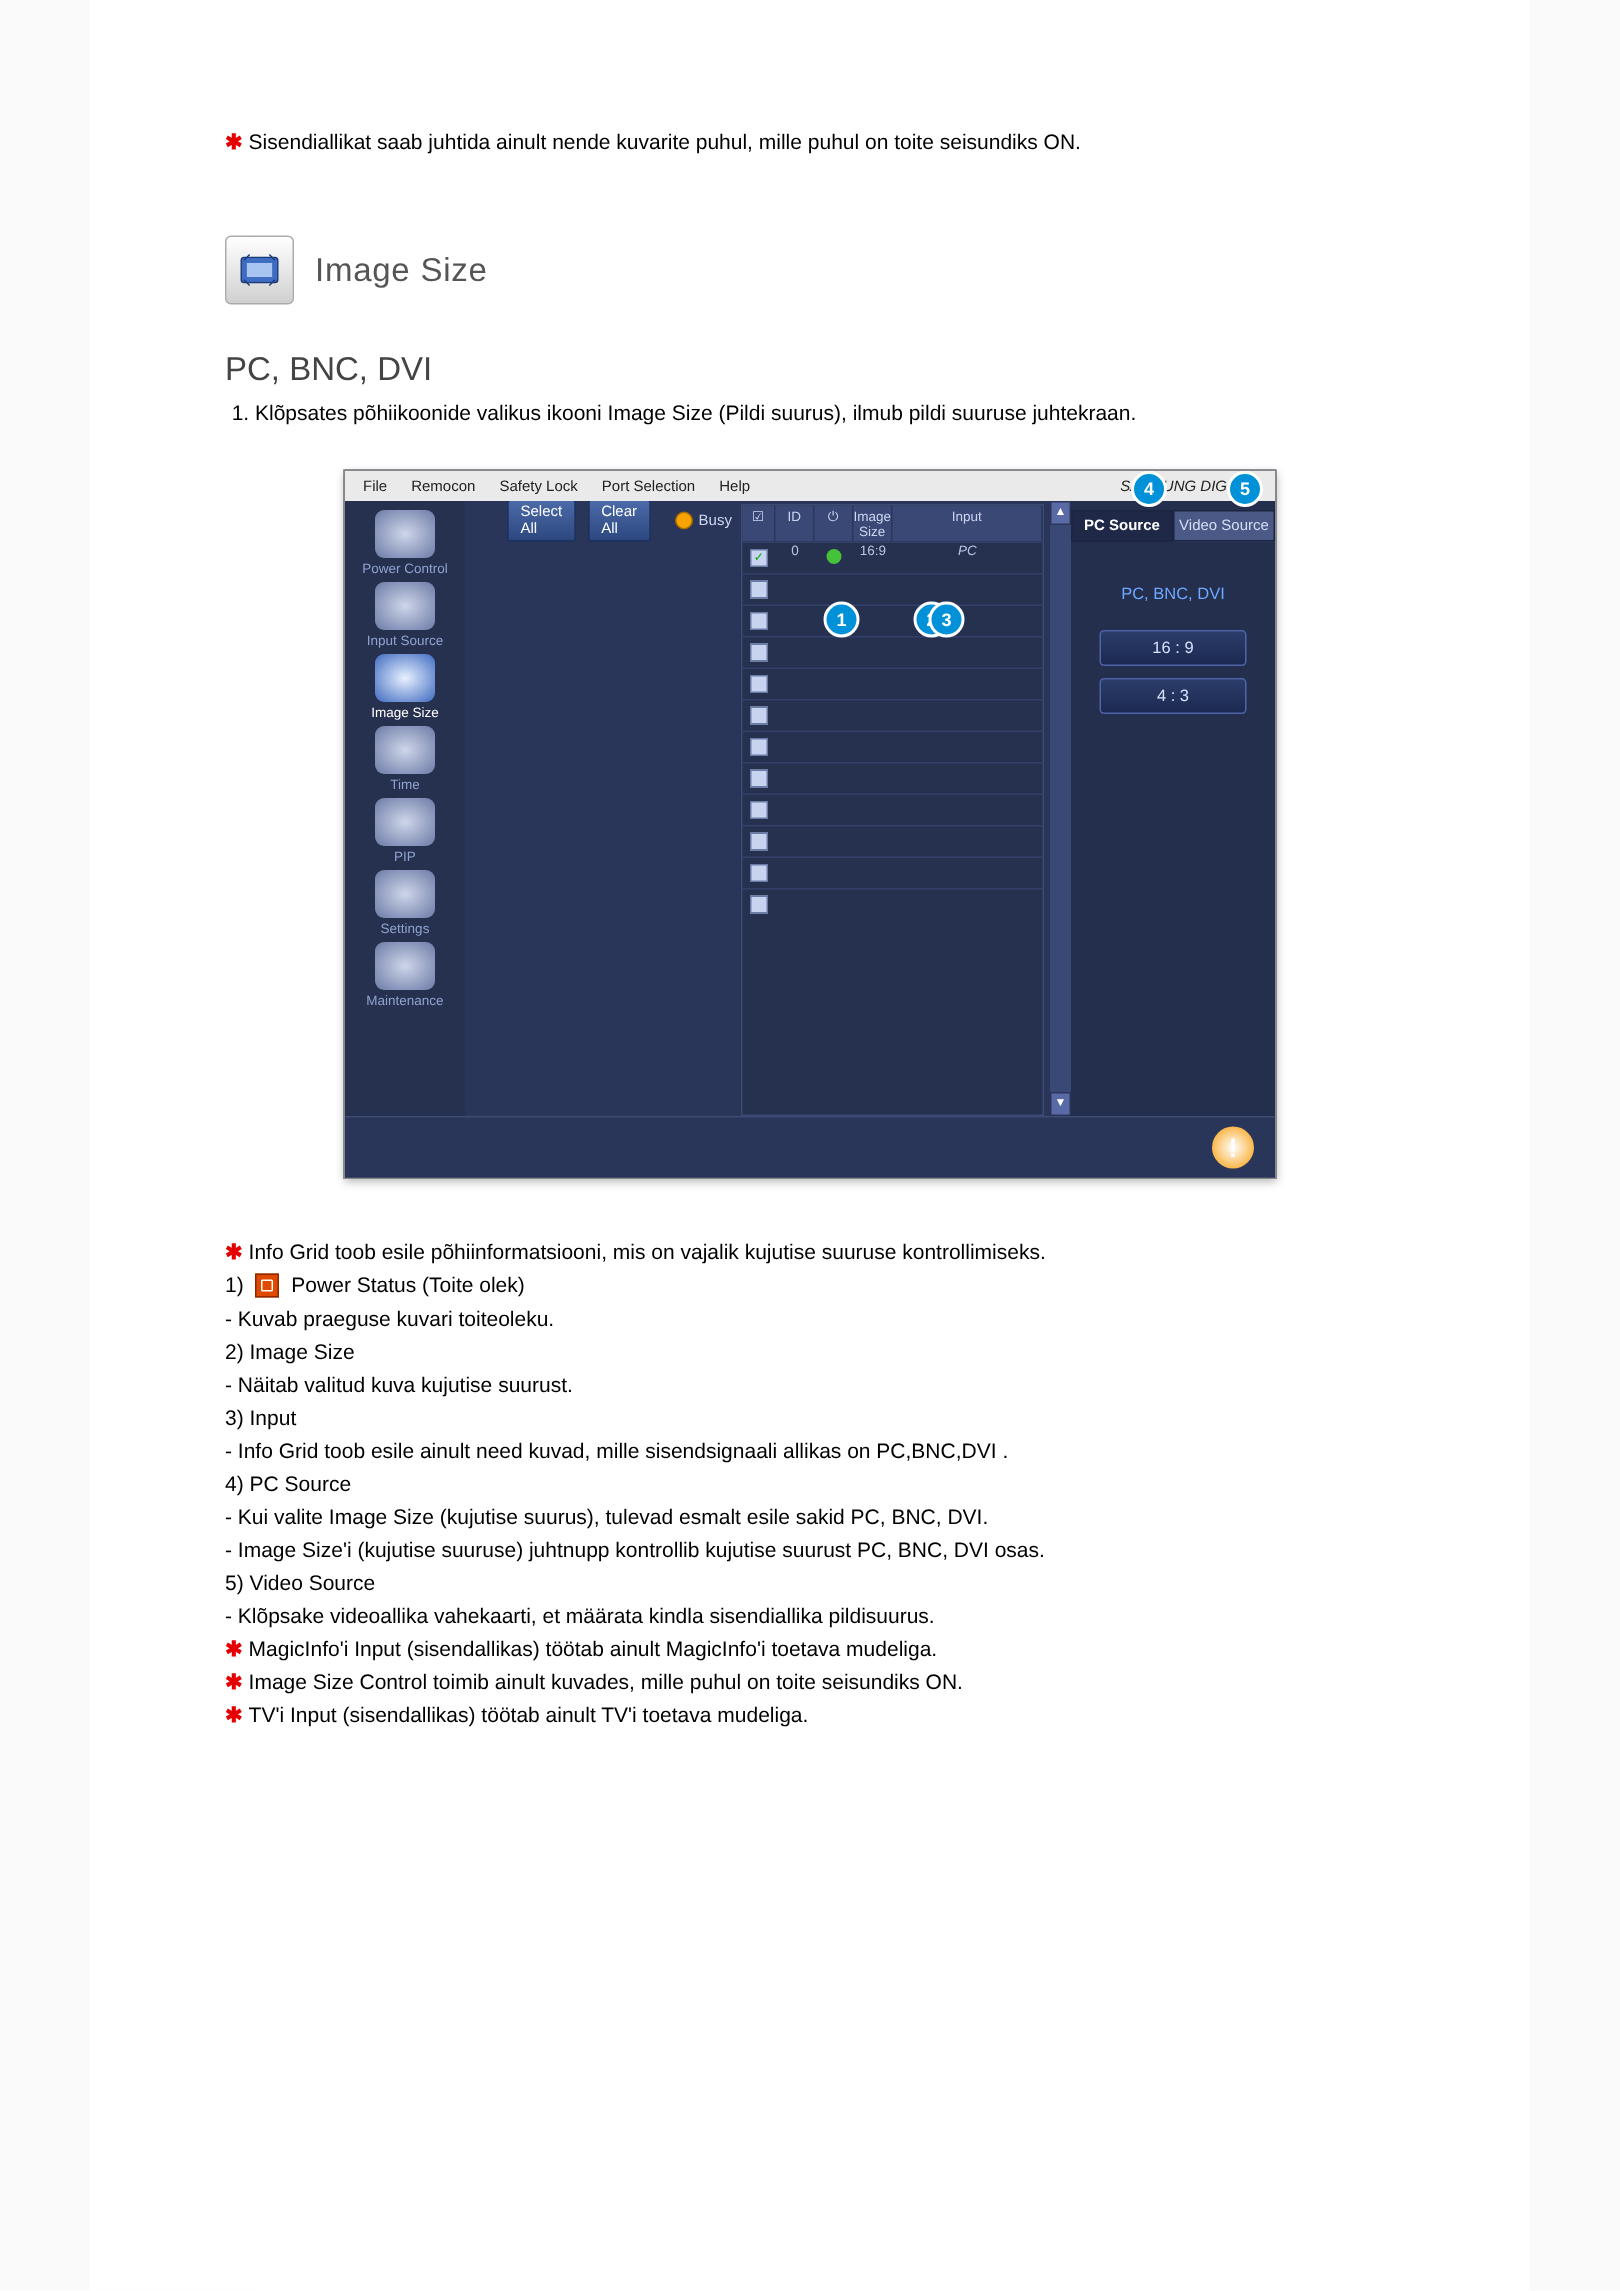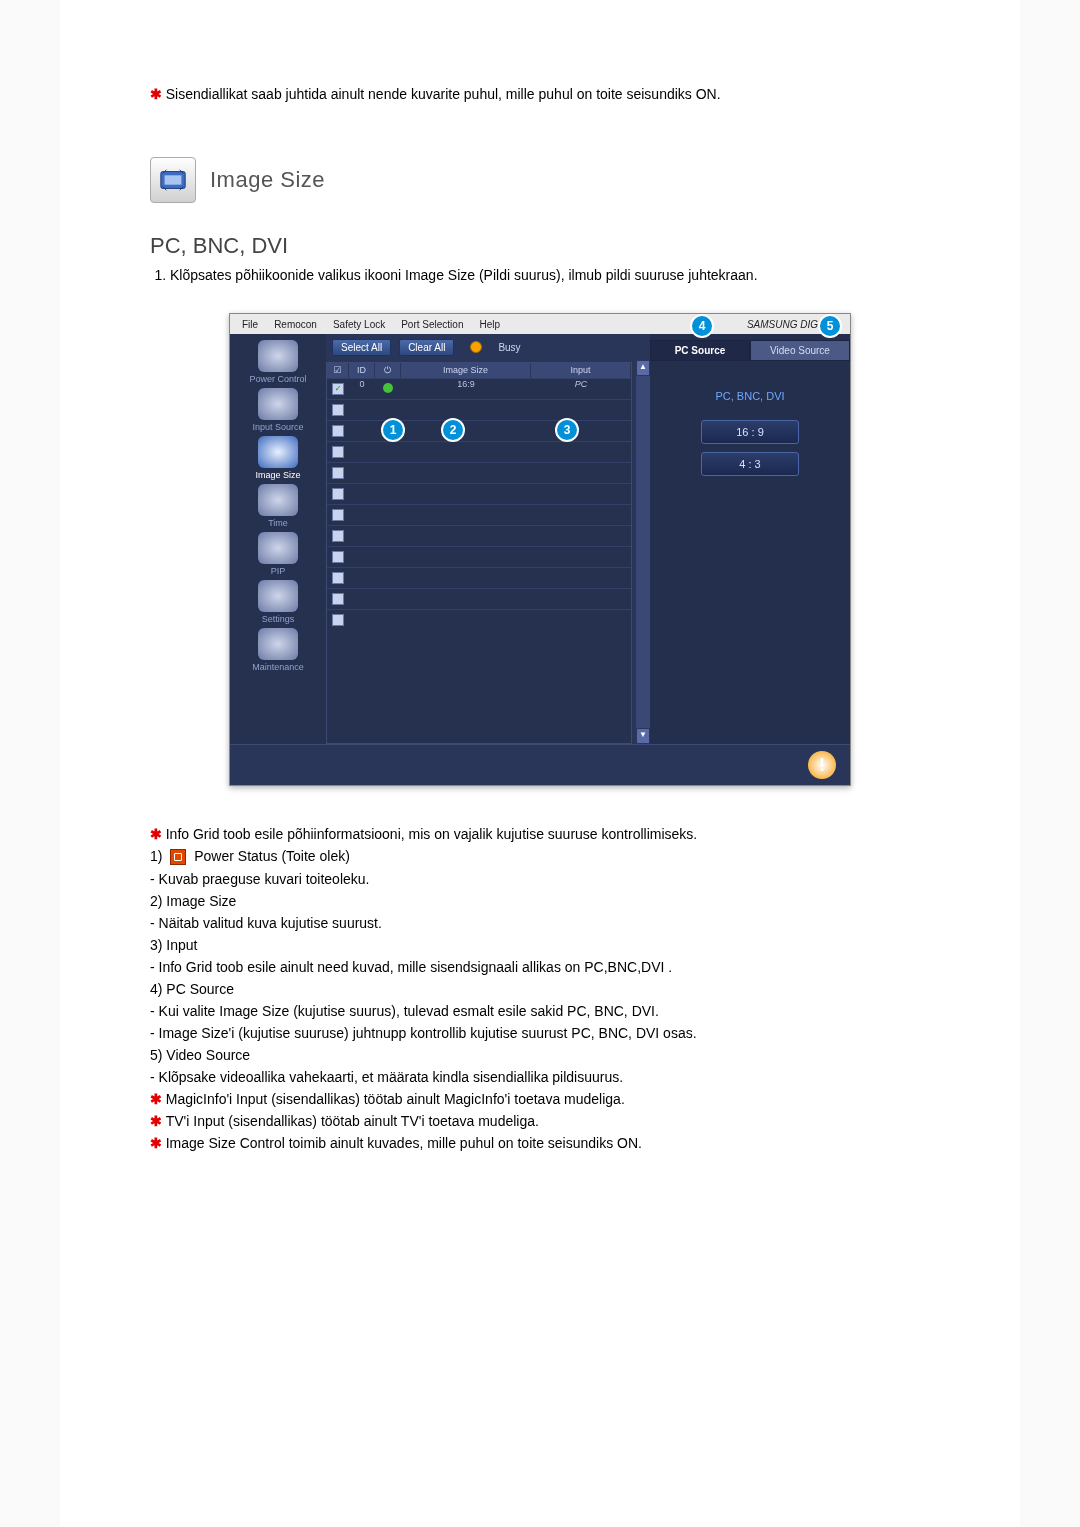--- a/index.html
+++ b/index.html
@@ -25,24 +25,24 @@
 .menubar { height:20px; background:#eaeaea; display:flex; align-items:center; padding:0 4px; position:relative; }
 .menubar span { font-size:10px; color:#222; margin:16px 8px; }
 .samsung { position:absolute; right:6px; font-size:8px; color:#003a7a; font-style:italic; }
 .app-body { display:flex; background:#2a355a; min-height:410px; }
 .sidebar { width:96px; padding:6px 0; display:flex; flex-direction:column; align-items:center; gap:4px; background:#26304f; }
 .side-item { width:80px; text-align:center; }
 .side-icon { width:40px; height:32px; margin:0 auto 2px; background:radial-gradient(#cfd6ea,#6b7aa6); border-radius:6px; display:flex; align-items:center; justify-content:center; }
 .side-icon.sel { background:radial-gradient(#e8f0ff,#3d6abf); }
 .side-label { color:#8fa2d0; font-size:9px; }
 .side-label.sel { color:#fff; }
-.center-pane { flex:1; display:flex; flex-direction:column; }
+.center-pane { flex:1; display:flex; flex-direction:row;margin-left:22px; }
 .toolbar { height:26px; display:flex; align-items:center; gap:8px; padding:0 6px; }
 .tb-btn { font-size:10px; color:#fff; background:linear-gradient(#4b6aa8,#2d4880); border:1px solid #1c3260; padding:2px 8px; border-radius:2px; }
-.busy { display:flex; align-items:center; gap:16px; font-size:10px; color:#cfd8f0; margin-left:8px;}
+.busy { display:flex; align-items:center; gap:4px; font-size:10px; color:#cfd8f0; margin-left:8px;}
 .busy-dot { width:10px; height:10px; background:#f7a400; border:1px solid #a86e00; border-radius:50%; }
 .grid { flex:1; background:#26304f; margin:2px 4px 0 0; border:1px solid #3d4a73; }
 .grid-header { display:flex; background:#3a4875; }
 .gh { font-size:9px; color:#ccd4ef; border-right:1px solid #2b365a; text-align:center; box-sizing:border-box; padding:2px 0; }
 .gh.chk { width:22px; } .gh.id{width:26px;} .gh.pw{width:26px;} .gh.imsz{flex:1;} .gh.inp{width:100px;}
 .grid-rows { max-height:260px; overflow:hidden; position:relative; }
 .grow { display:flex; height:20px; border-top:1px solid #33406a; }
 .gc { font-size:9px; color:#b8c4e6; text-align:center; box-sizing:border-box; }
 .gc.chk{width:22px;} .gc.id{width:26px;} .gc.pw{width:26px;} .gc.imsz{flex:1;} .gc.inp{width:100px;font-style:italic;}
 .cb { width:10px; height:10px; background:#c8d4ef; border:1px solid #6a7aa6; display:inline-block; margin-top:4px; }
@@ -275,17 +275,17 @@
     <div class="item item-sub">- Info Grid toob esile ainult need kuvad, mille sisendsignaali allikas on PC,BNC,DVI .</div>
 
     <div class="item item-num"><span>4)</span> <span>PC Source</span></div>
     <div class="item item-sub">- Kui valite Image Size (kujutise suurus), tulevad esmalt esile sakid PC, BNC, DVI.</div>
     <div class="item item-sub">- Image Size'i (kujutise suuruse) juhtnupp kontrollib kujutise suurust PC, BNC, DVI osas.</div>
 
     <div class="item item-num"><span>5)</span> <span>Video Source</span></div>
     <div class="item item-sub">- Klõpsake videoallika vahekaarti, et määrata kindla sisendiallika pildisuurus.</div>
 
     <div class="note-line"><span class="star">✱</span><span>MagicInfo'i Input (sisendallikas) töötab ainult MagicInfo'i toetava mudeliga.</span></div>
+    <div class="note-line"><span class="star">✱</span><span>Image Size Control toimib ainult kuvades, mille puhul on toite seisundiks ON.</span></div>
     <div class="note-line"><span class="star">✱</span><span>TV'i Input (sisendallikas) töötab ainult TV'i toetava mudeliga.</span></div>
-    <div class="note-line"><span class="star">✱</span><span>Image Size Control toimib ainult kuvades, mille puhul on toite seisundiks ON.</span></div>
   </div>
 
 </div>
 
 </body></html>

